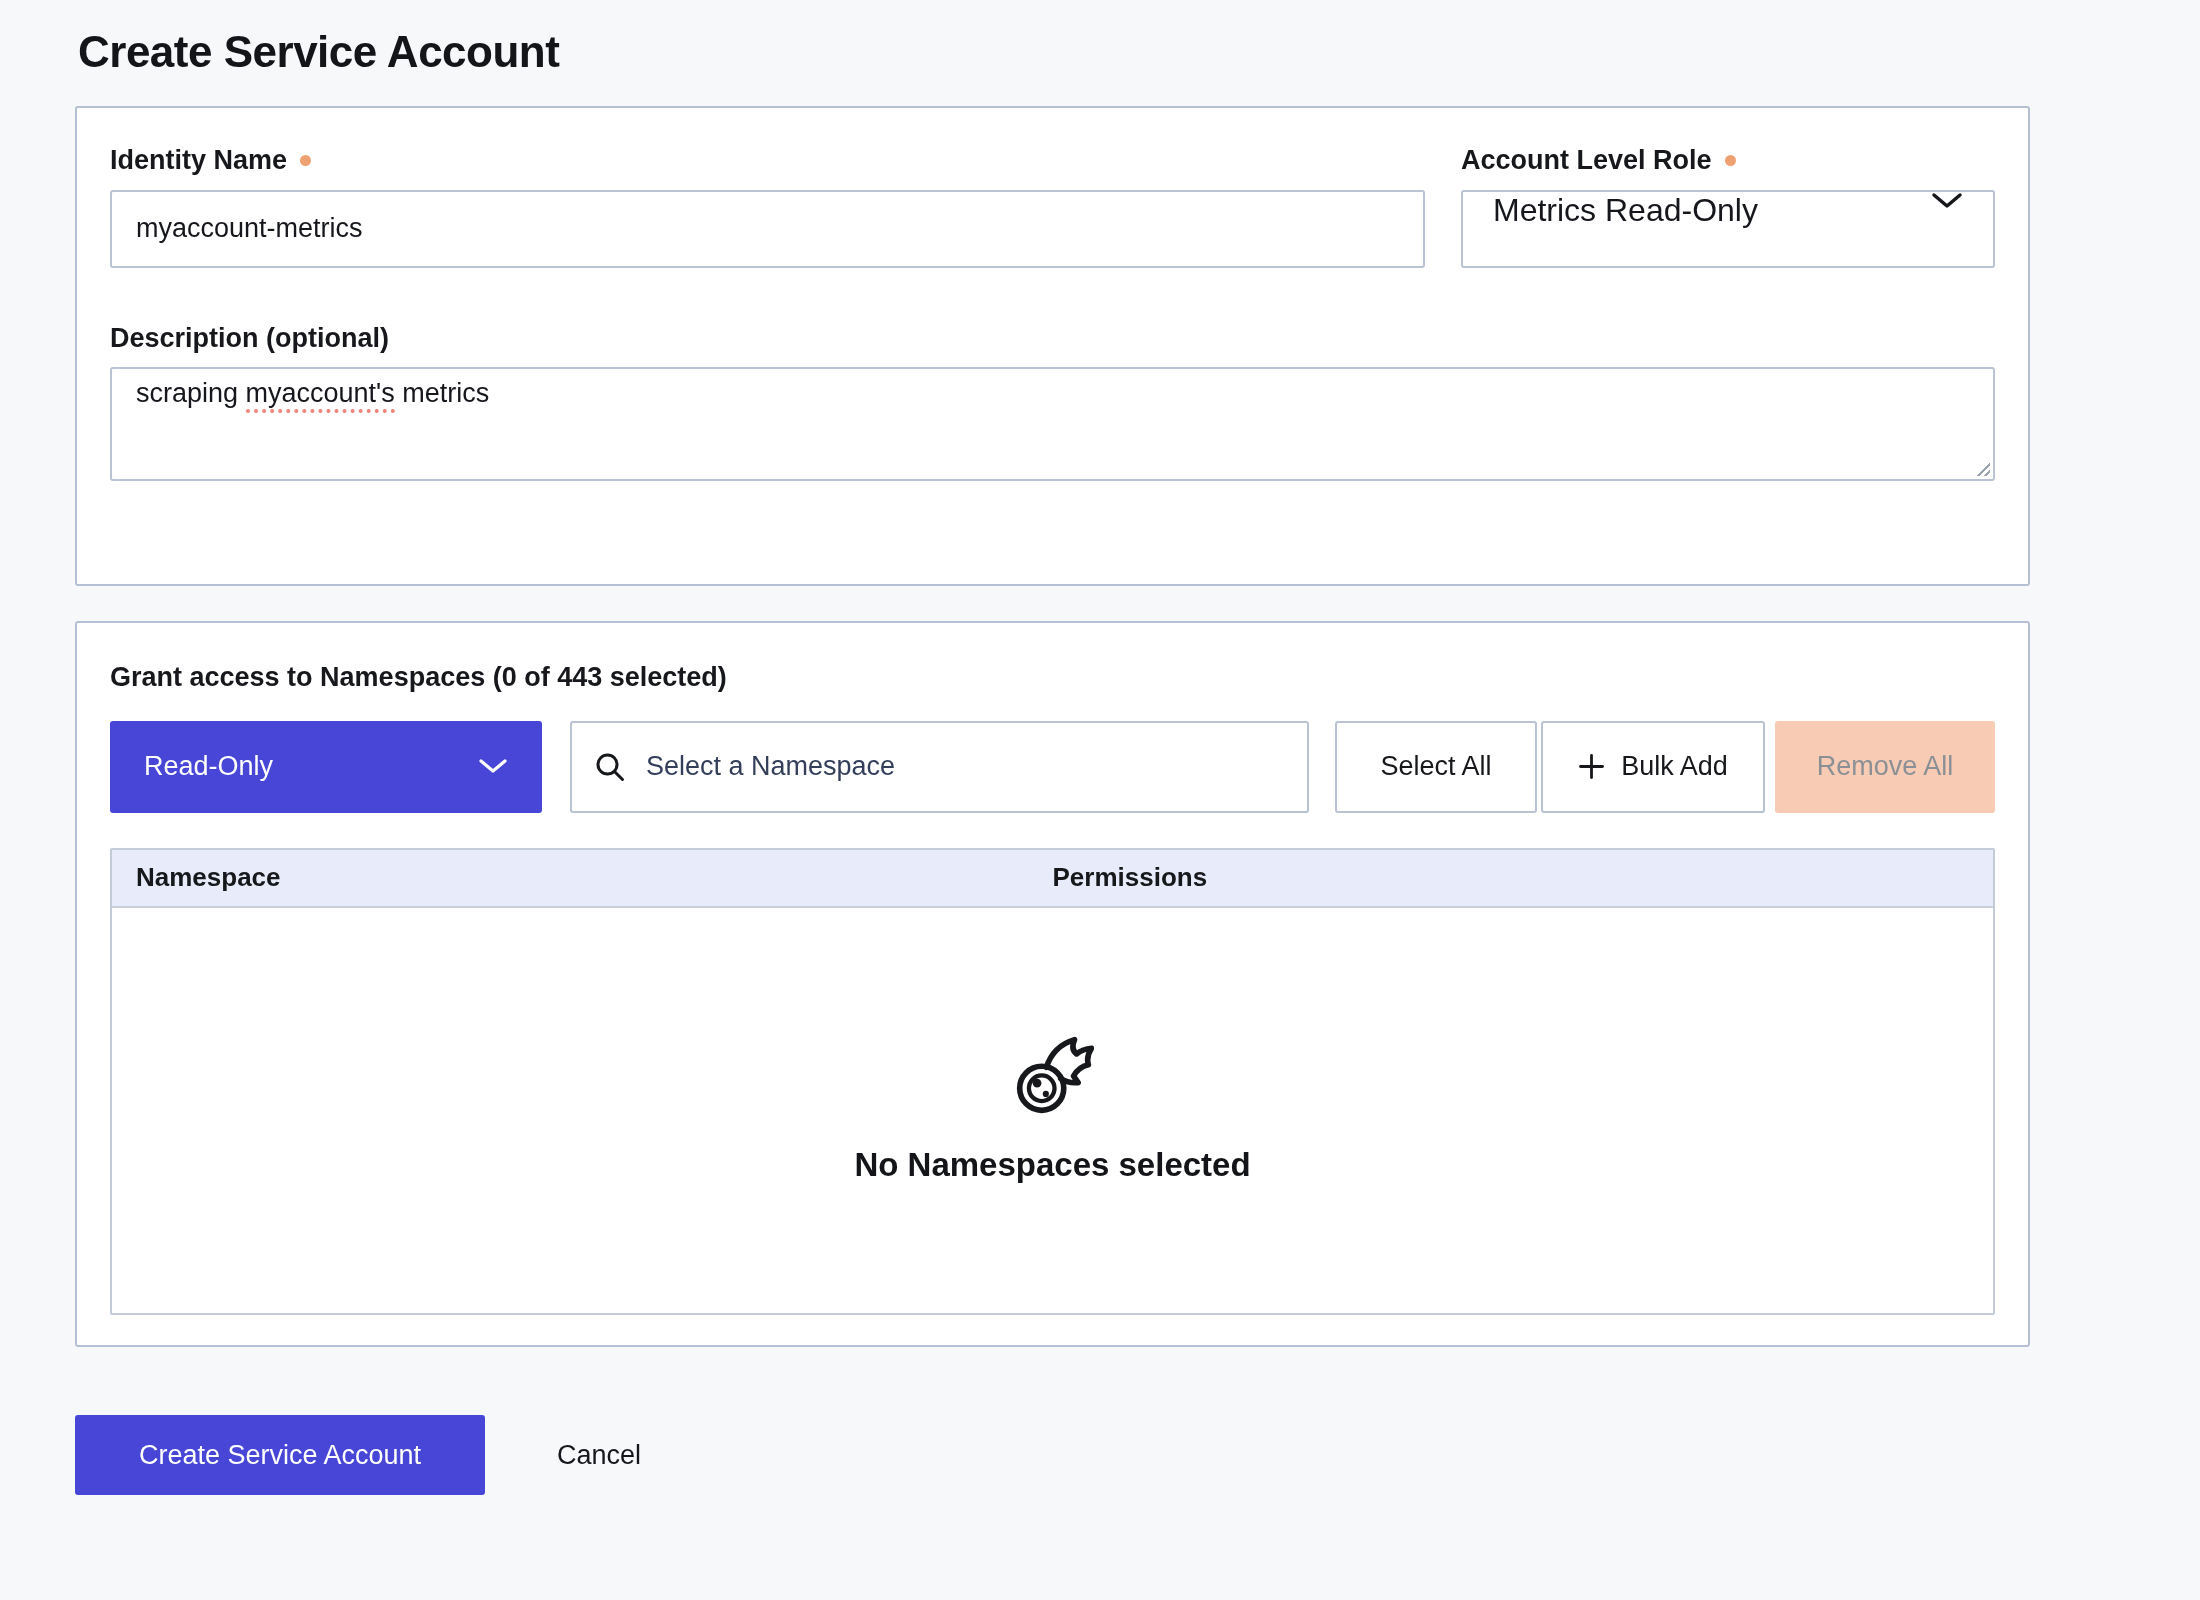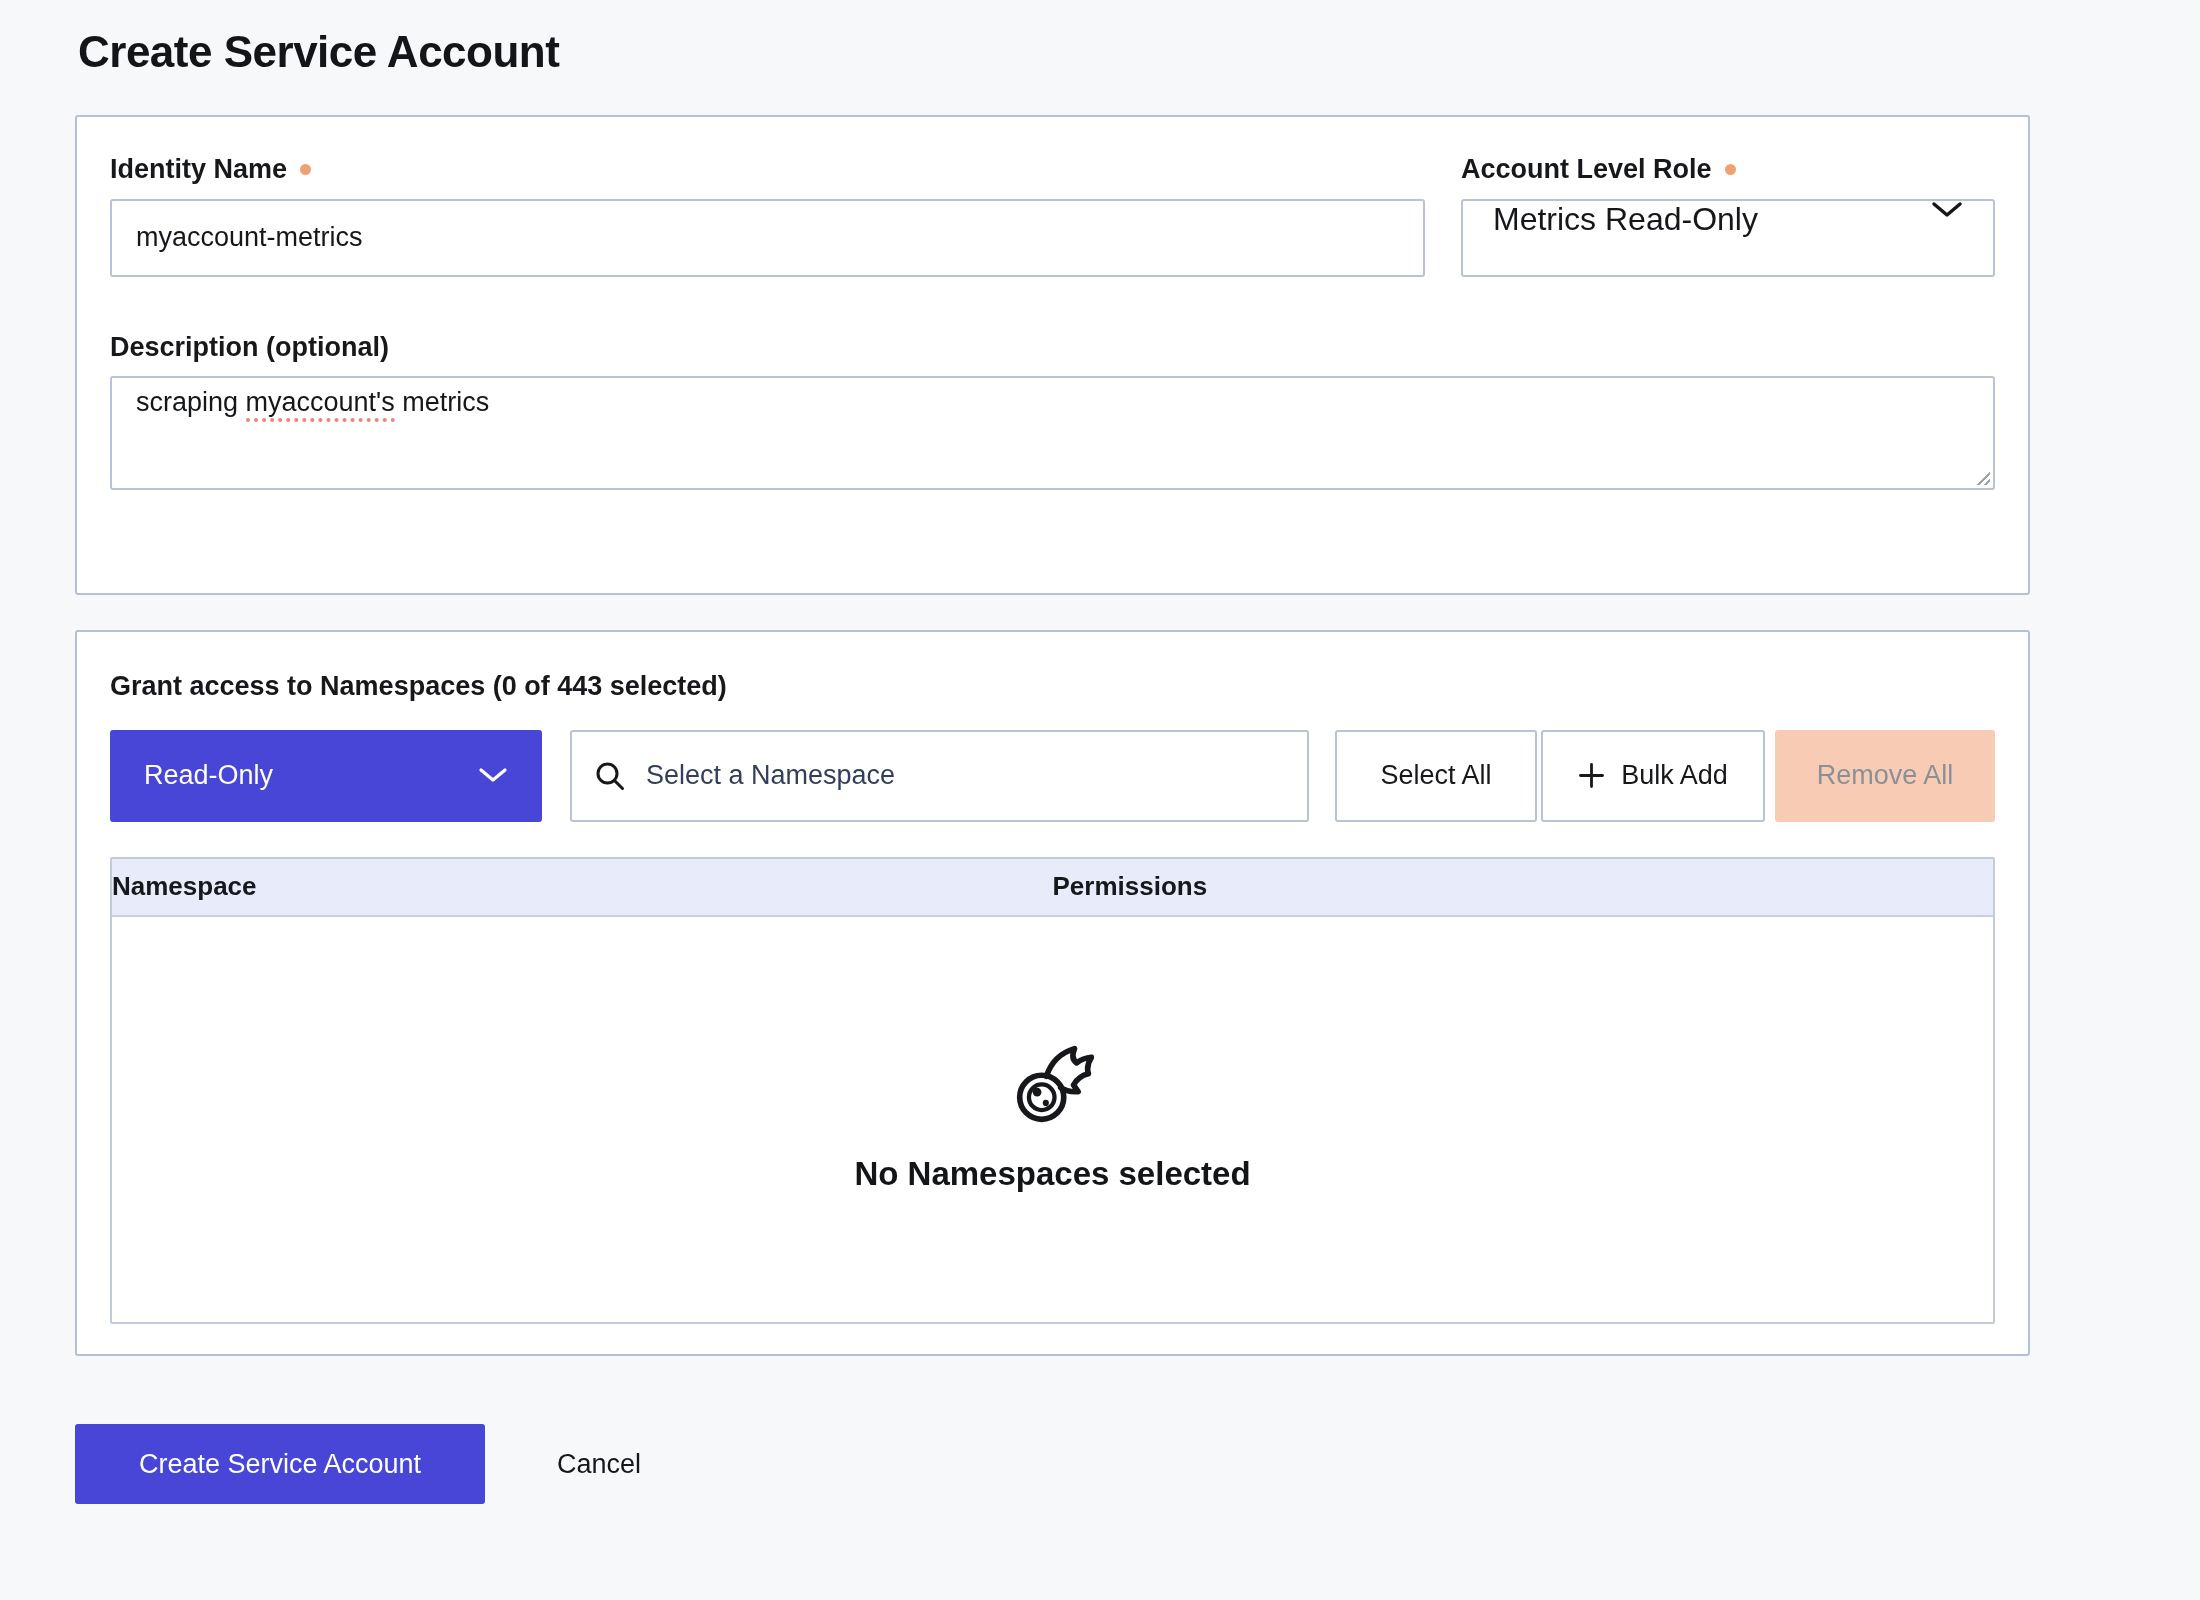--- a/index.html
+++ b/index.html
@@ -24,21 +24,21 @@
     letter-spacing: -0.5px;
     color: #141519;
   }
   .panel {
     margin-left: 75px;
     width: 1955px;
     background: #ffffff;
     border: 2px solid #b6c0d5;
     border-radius: 3px;
   }
-  .panel-1 { margin-top: 41px; height: 480px; padding: 38px 33px 0 33px; }
+  .panel-1 { margin-top: 32px; height: 480px; padding: 38px 33px 0 33px; }
   .panel-2 { margin-top: 35px; height: 726px; padding: 40px 33px 0 33px; }
 
   .field-row { display: flex; gap: 36px; }
   .field-col-name { flex: 1; }
   .field-col-role { width: 534px; }
 
   .field-label {
     display: flex;
     align-items: center;
     gap: 13px;
@@ -185,21 +185,21 @@
   }
   .ns-table-header {
     height: 58px;
     background: #e8ecfa;
     border-bottom: 2px solid #c8cfdd;
     display: flex;
     align-items: center;
     font-size: 26px;
     font-weight: 600;
   }
-  .col-namespace { width: 50%; }
+  .col-namespace { width: 50%; padding-left: 24px; }
   .col-permissions { width: 50%; }
   .ns-table-body {
     height: 405px;
     display: flex;
     flex-direction: column;
     align-items: center;
     justify-content: center;
     gap: 28px;
     background: #fff;
   }

